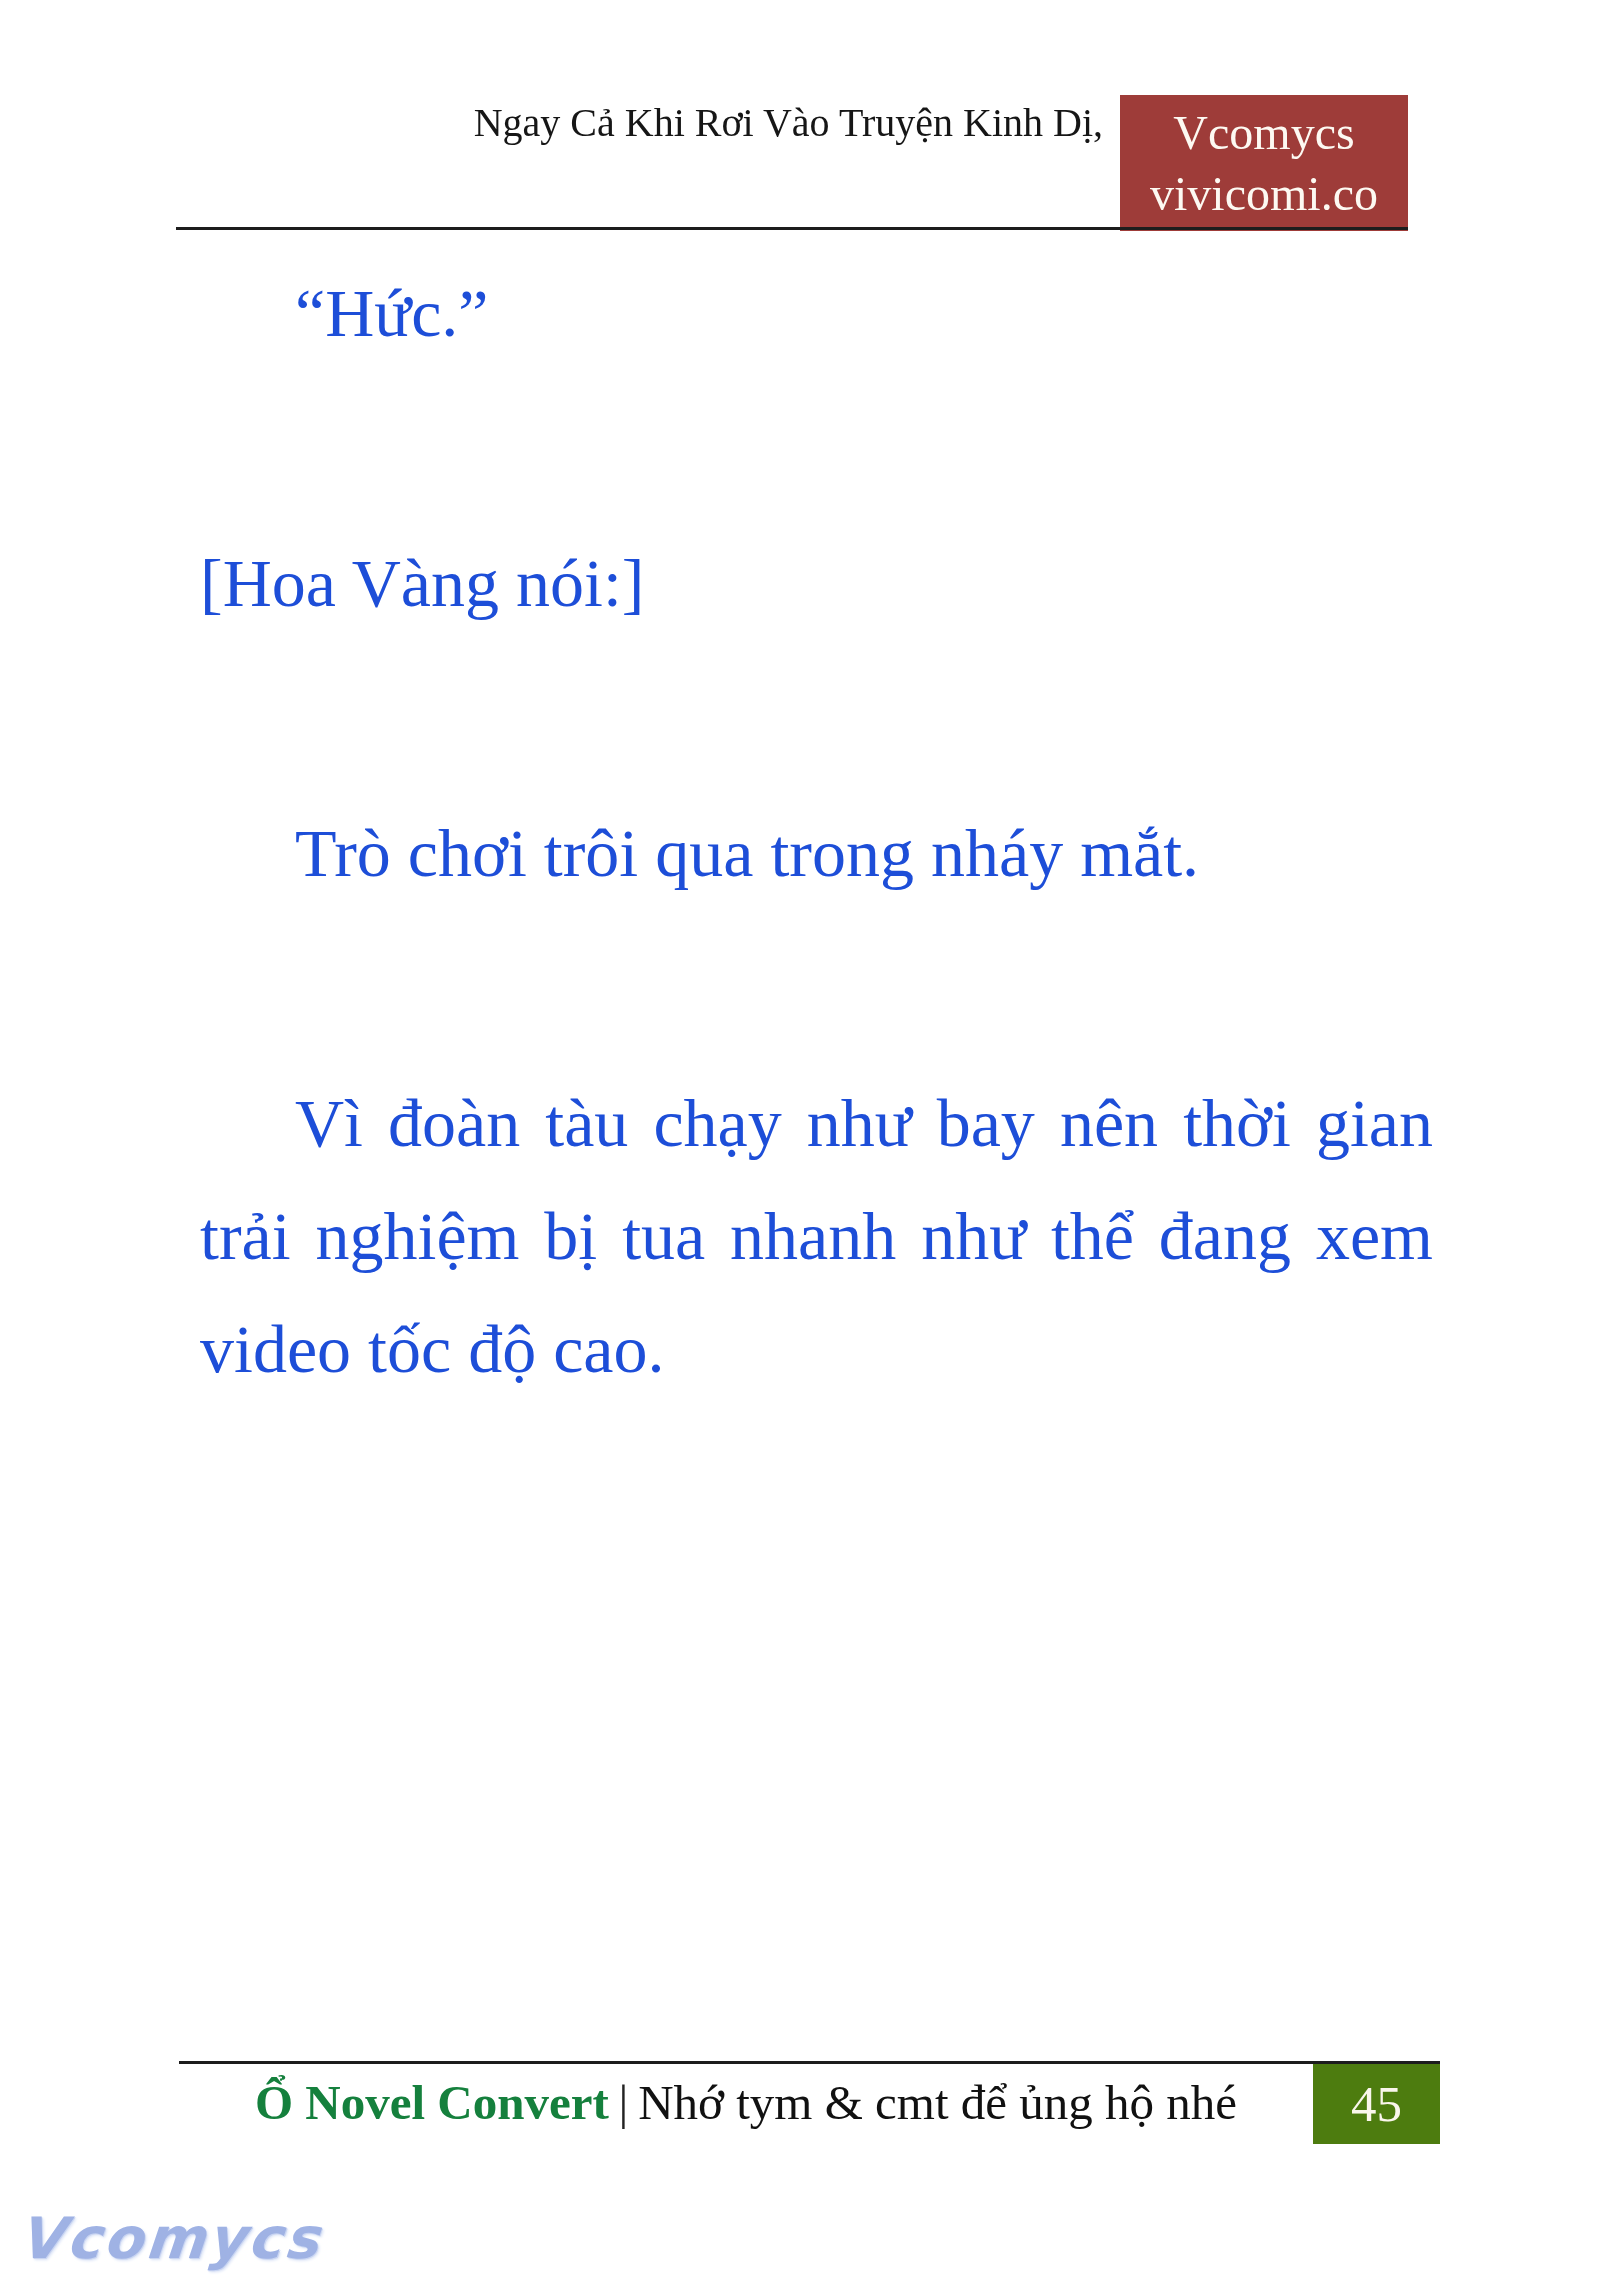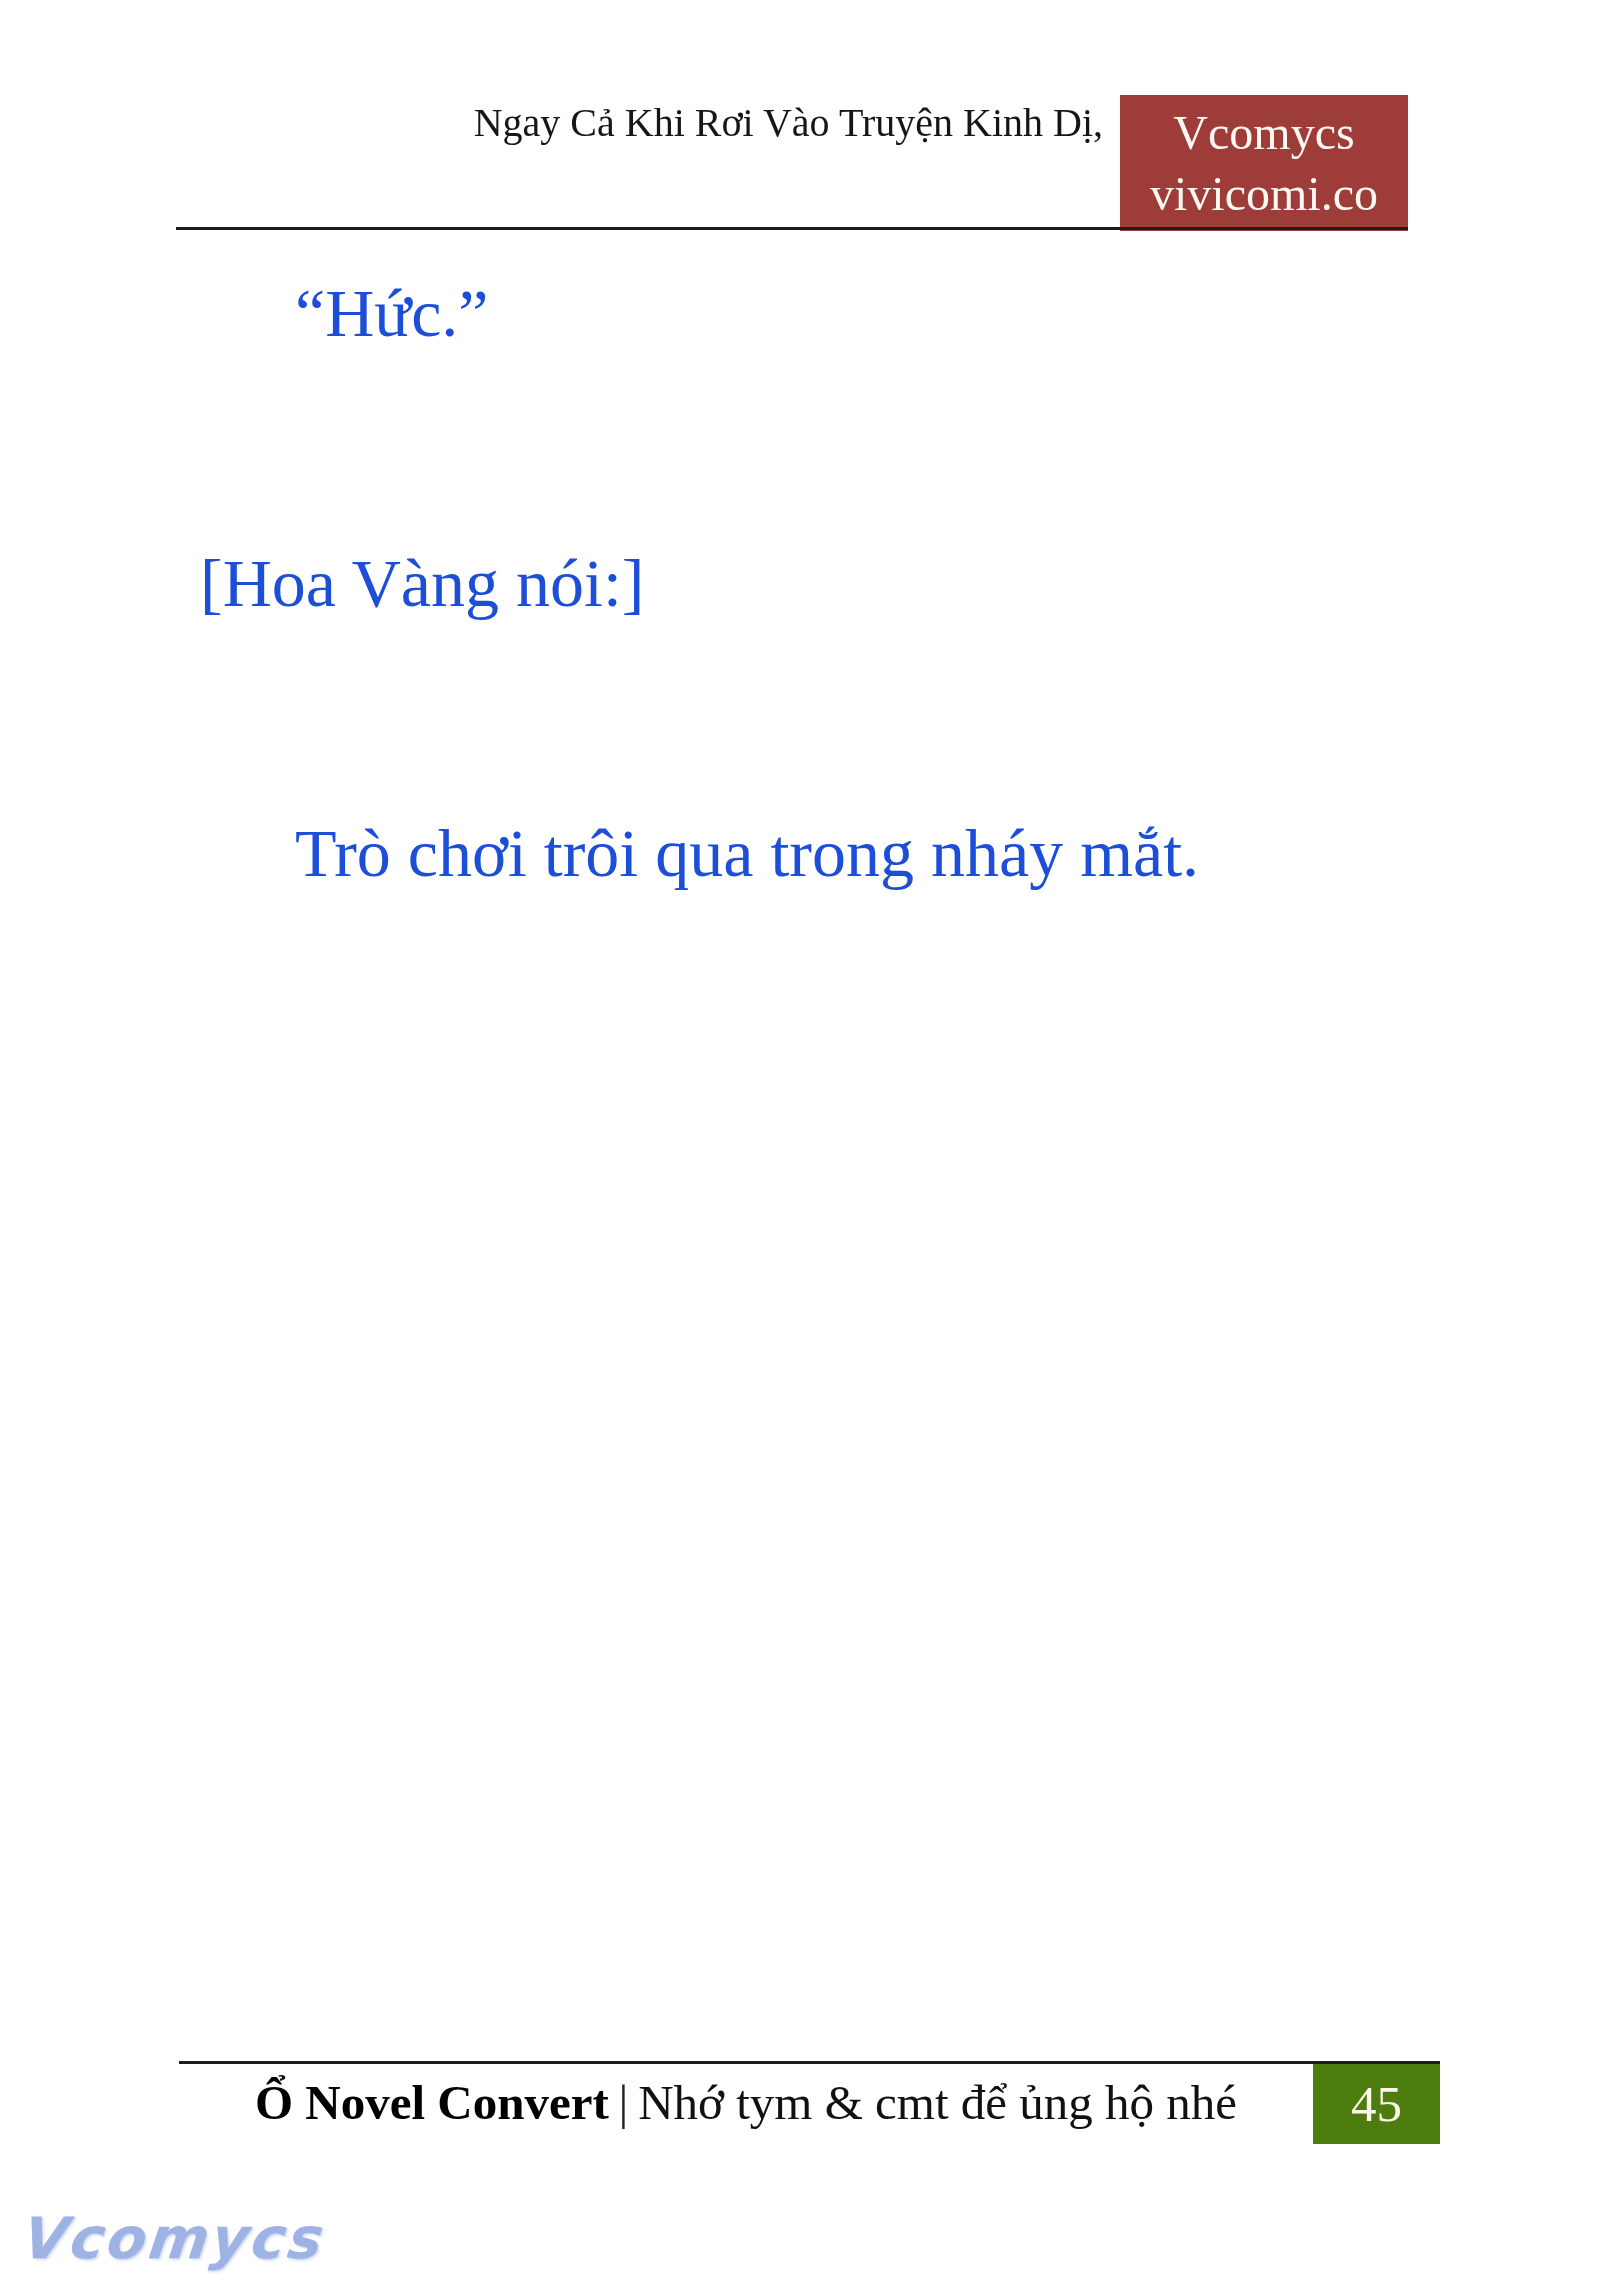--- a/index.html
+++ b/index.html
@@ -62,21 +62,21 @@
   }
   .footer-credit {
     position:absolute;
     left:179px; top:2074px;
     width:1134px;
     text-align:center;
     font-size:49px;
     color:#111111;
     white-space:nowrap;
   }
-  .footer-brand { color:#000000; font-weight:bold; }
+  .footer-brand { color:#15803d; font-weight:bold; }
   .footer-sep { color:#222; padding:0 9.8px; font-weight:normal; }
   .page-box {
     position:absolute;
     left:1313px; top:2064px;
     width:127px; height:80px;
     background:#4d7c0f;
     color:#faf6ec;
     display:flex; align-items:center; justify-content:center;
     font-size:51px;
   }
@@ -104,20 +104,21 @@
   <div>Vcomycs</div>
   <div>vivicomi.co</div>
 </div>
 
 <div class="header-rule"></div>
 
 <div class="body-text">
   <p class="indent">“Hức.”</p>
   <p>[Hoa Vàng nói:]</p>
   <p class="indent">Trò chơi trôi qua trong nháy mắt.</p>
+  <p class="indent">Vì đoàn tàu chạy như bay nên thời gian trải nghiệm bị tua nhanh như thể đang xem video tốc độ cao.</p>
 </div>
 
 <div class="footer-rule"></div>
 
 <div class="footer-credit">
   <span class="footer-brand">Ổ Novel Convert</span><span class="footer-sep">|</span><span>Nhớ tym &amp; cmt để ủng hộ nhé</span>
 </div>
 
 <div class="page-box">
   <span>45</span>

